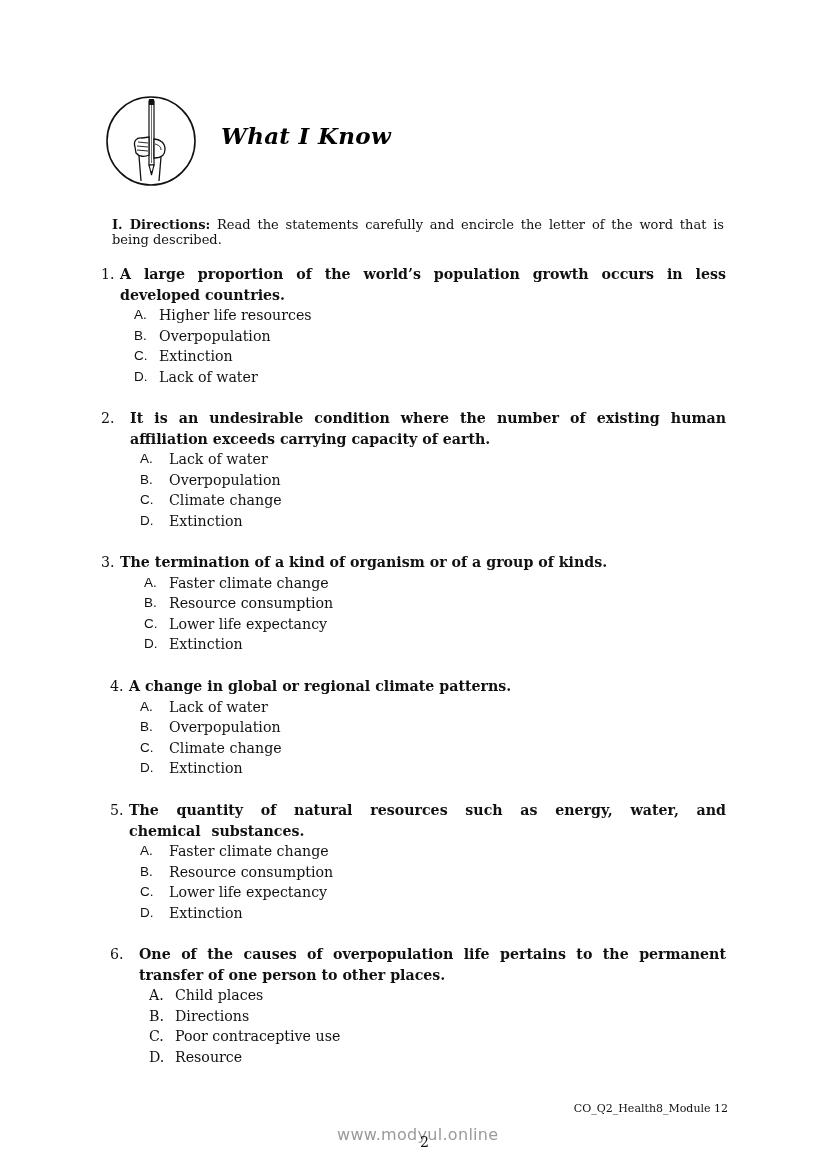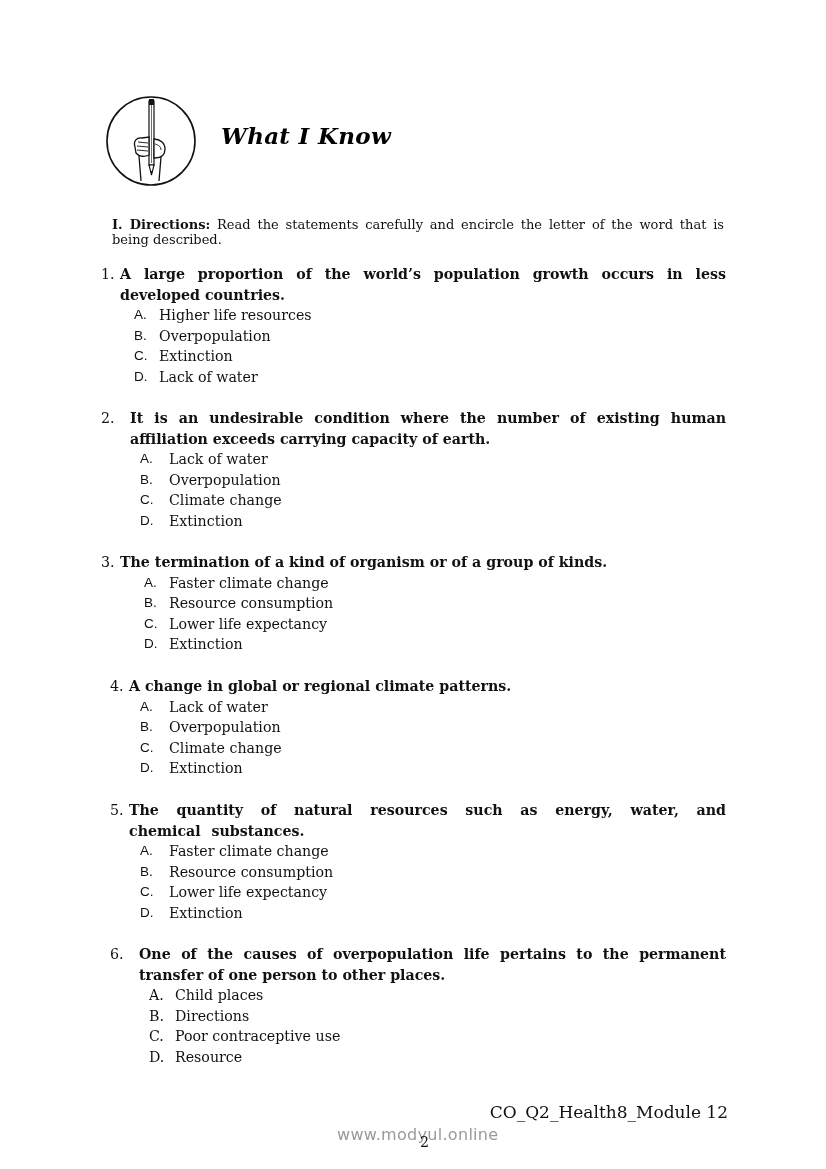--- a/index.html
+++ b/index.html
@@ -33,21 +33,21 @@
     .opt { display: flex; height: 20.6px; }
     .opt-letter {
       font-family: "Liberation Sans", "DejaVu Sans", sans-serif;
       font-size: 13.5px; flex: none;
     }
     .opt-letter.serif { font-family: "DejaVu Serif", serif; font-size: 14.2px; }
     .opt-text { }
 
     .footer-code {
       position: absolute; right: 98px; top: 1102px;
-      font-size: 17px; color: #111;
+      font-size: 11px; color: #111;
     }
     .watermark {
       position: absolute; left: 337px; top: 1125px;
       font-family: "DejaVu Sans", sans-serif; font-size: 16px; color: #9a9a9a;
       letter-spacing: 0.3px;
     }
     .page-number {
       position: absolute; left: 420px; top: 1134px;
       font-size: 14.2px; color: #111;
     }

